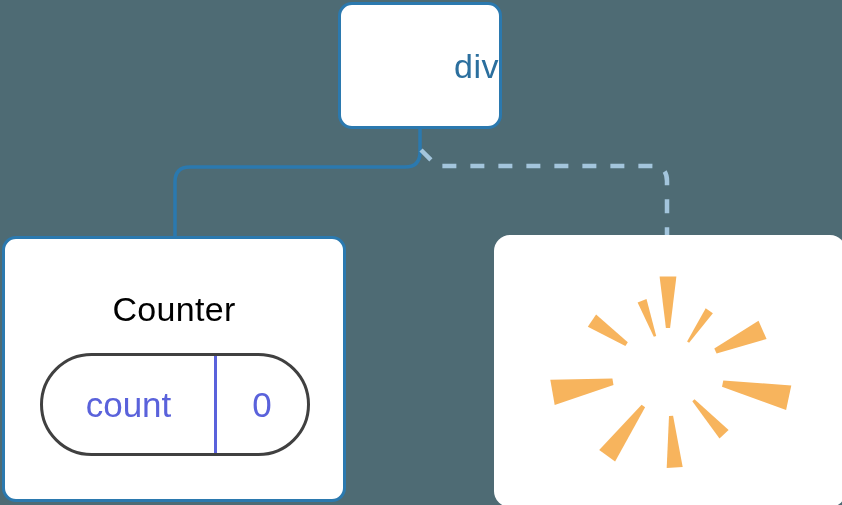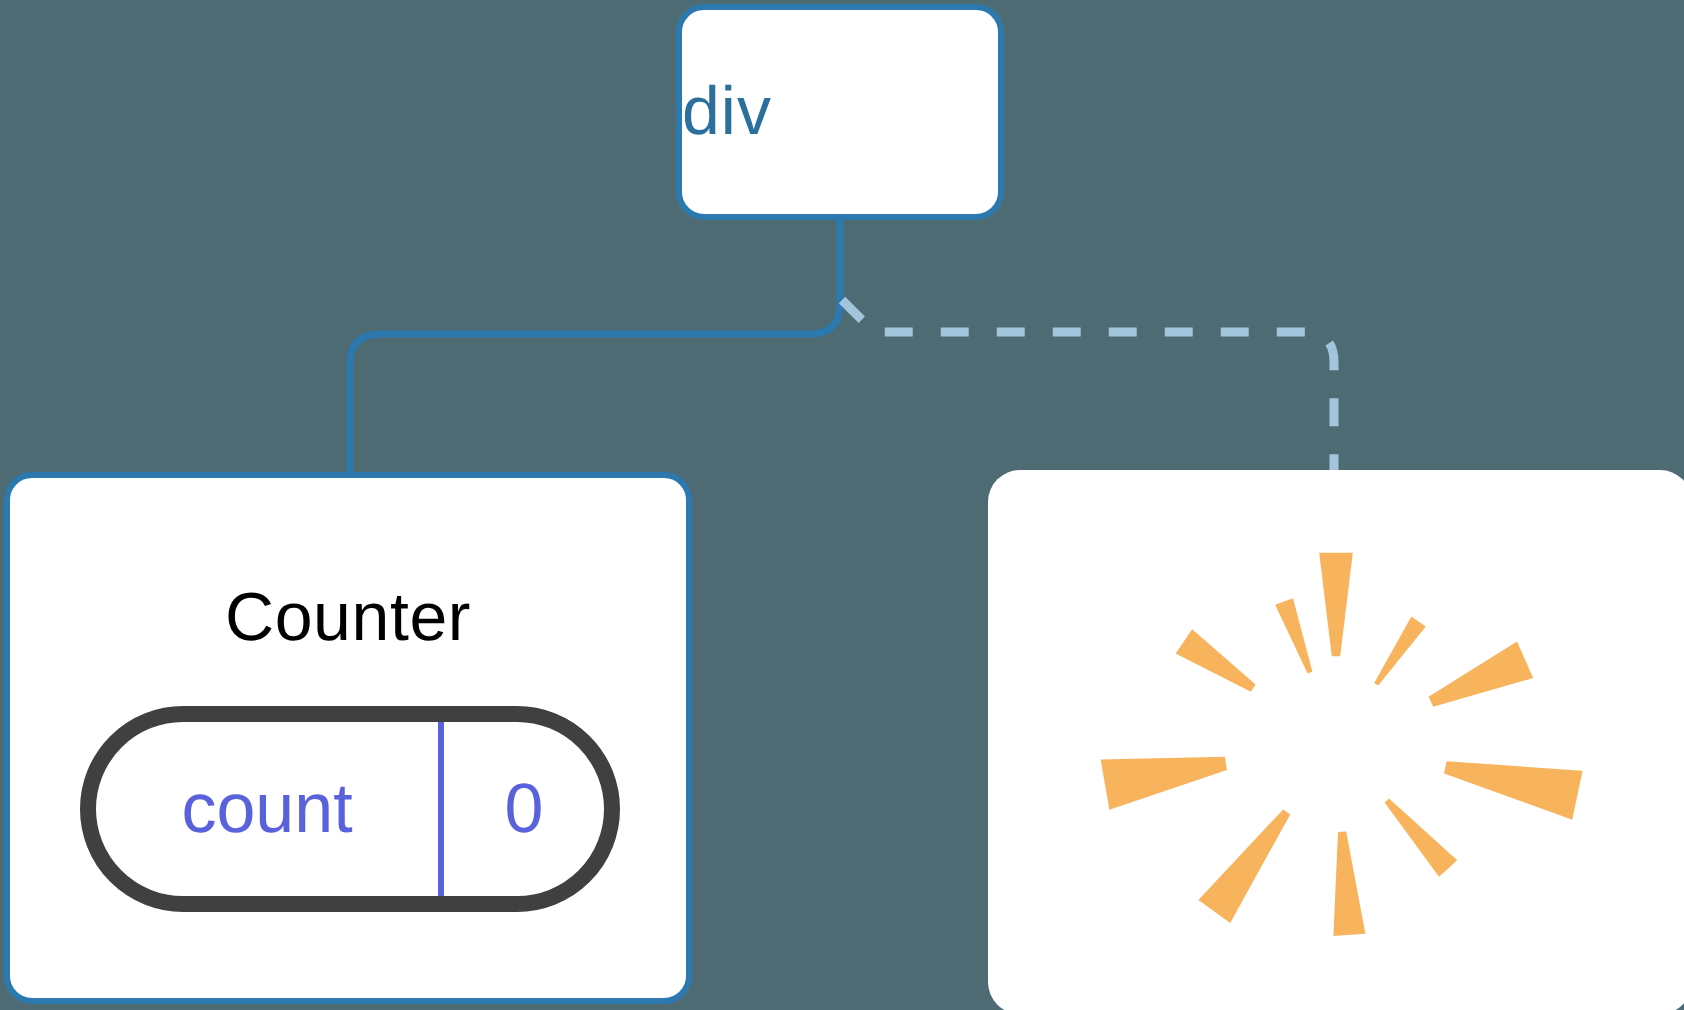--- a/index.html
+++ b/index.html
@@ -34,24 +34,24 @@
     position: absolute;
     background: #ffffff;
     border: 3px solid #2b79af;
     border-radius: 14px;
     box-sizing: border-box;
   }
   #node-div {
     left: 338px;
     top: 2px;
     width: 164px;
-    height: 108px;
+    height: 127px;
     display: flex;
     align-items: center;
-    justify-content: flex-start;
+    justify-content: flex-end;
   }
   #node-div .node-label {
     color: #2b6f9e;
     font-size: 34px;
     font-weight: 400;
     letter-spacing: 0.5px;
     line-height: 1;
   }
   #node-counter {
     left: 2px;
@@ -70,21 +70,21 @@
     margin-top: 53px;
     letter-spacing: 0.3px;
   }
   
   .pill {
     position: absolute;
     left: 40px;
     top: 353px;
     width: 270px;
     height: 103px;
-    border: 8px solid #404040;
+    border: 3px solid #404040;
     border-radius: 52px;
     box-sizing: border-box;
     display: flex;
     align-items: stretch;
     background: #ffffff;
   }
   .pill-key {
     flex: 0 0 174px;
     display: flex;
     align-items: center;

